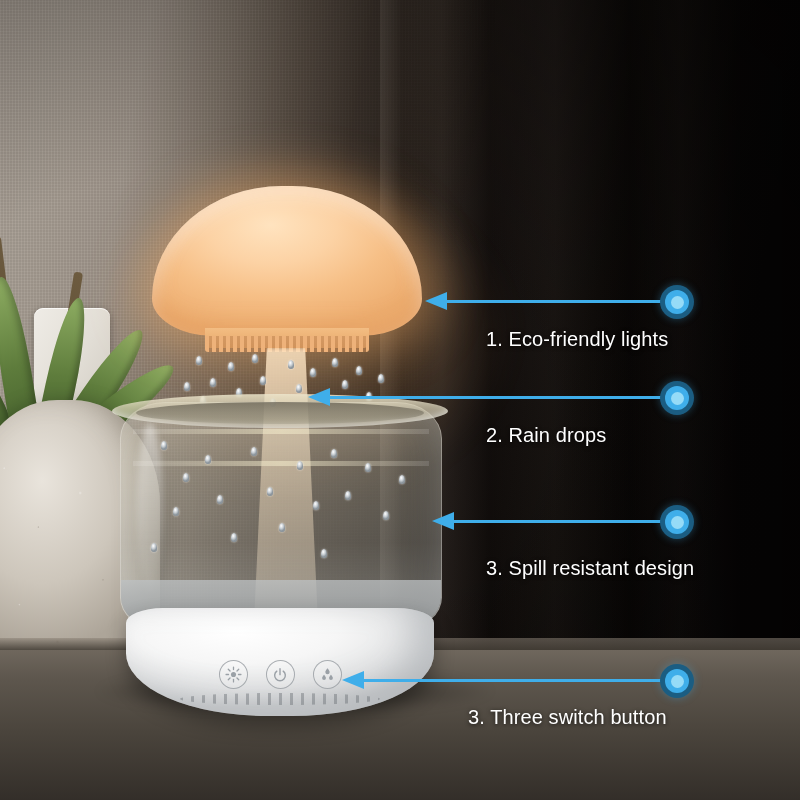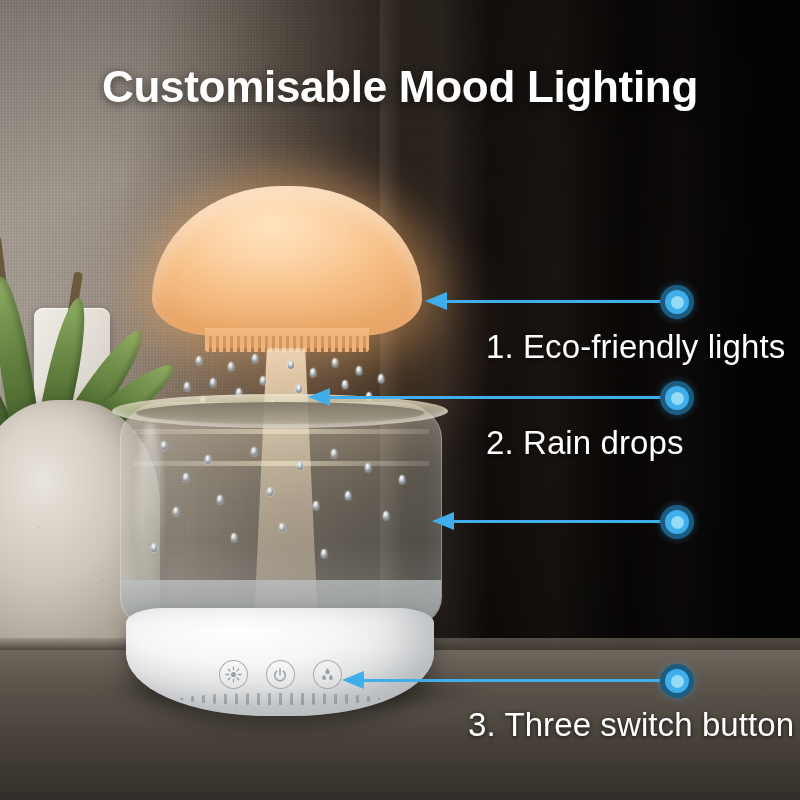--- a/index.html
+++ b/index.html
@@ -262,21 +262,21 @@
     background: #3FAEEA;
   }
   .dot::after {
     content: ""; position: absolute;
     width: 13px; height: 13px; border-radius: 50%;
     background: #96DBF7;
   }
   .callout-label {
     position: absolute;
     color: #ffffff;
-    font-size: 33px;
+    font-size: 20px;
     font-weight: 400;
     letter-spacing: .1px;
     white-space: nowrap;
     text-shadow: 0 1px 4px rgba(0,0,0,.75);
   }
 
   
   .title {
     position: absolute; left: 0; right: 0; top: 62px;
     text-align: center;
@@ -407,37 +407,37 @@
               <path d="M16.9 12.3c0 0 2.7 3 2.7 4.7a2.7 2.7 0 0 1-5.4 0c0-1.7 2.7-4.7 2.7-4.7z"></path>
             </svg>
           </span>
         </div>
 
       </div>
       <div class="base-vents"></div>
     </div>
   </div>
 
-  <div class="title">Customisable Mood Lighting</div>
 
   <div class="callout-layer">
 
     <div class="leader" style="left:447px; top:300px; width:230px;"></div>
     <div class="arrow-head" style="left:425px; top:292px;"></div>
     <div class="dot" style="left:660px; top:285px;"></div>
     <div class="callout-label" style="left:486px; top:328px;">1. Eco-friendly lights</div>
 
     <div class="leader" style="left:330px; top:396px; width:347px;"></div>
     <div class="arrow-head" style="left:308px; top:388px;"></div>
     <div class="dot" style="left:660px; top:381px;"></div>
     <div class="callout-label" style="left:486px; top:424px;">2. Rain drops</div>
 
     <div class="leader" style="left:454px; top:520px; width:223px;"></div>
     <div class="arrow-head" style="left:432px; top:512px;"></div>
     <div class="dot" style="left:660px; top:505px;"></div>
+    <div class="callout-label" style="left:486px; top:557px;">3. Spill resistant design</div>
 
     <div class="leader" style="left:364px; top:679px; width:313px;"></div>
     <div class="arrow-head" style="left:342px; top:671px;"></div>
     <div class="dot" style="left:660px; top:664px;"></div>
     <div class="callout-label" style="left:468px; top:706px;">3. Three switch button</div>
 
   </div>
 
 </div>
 

